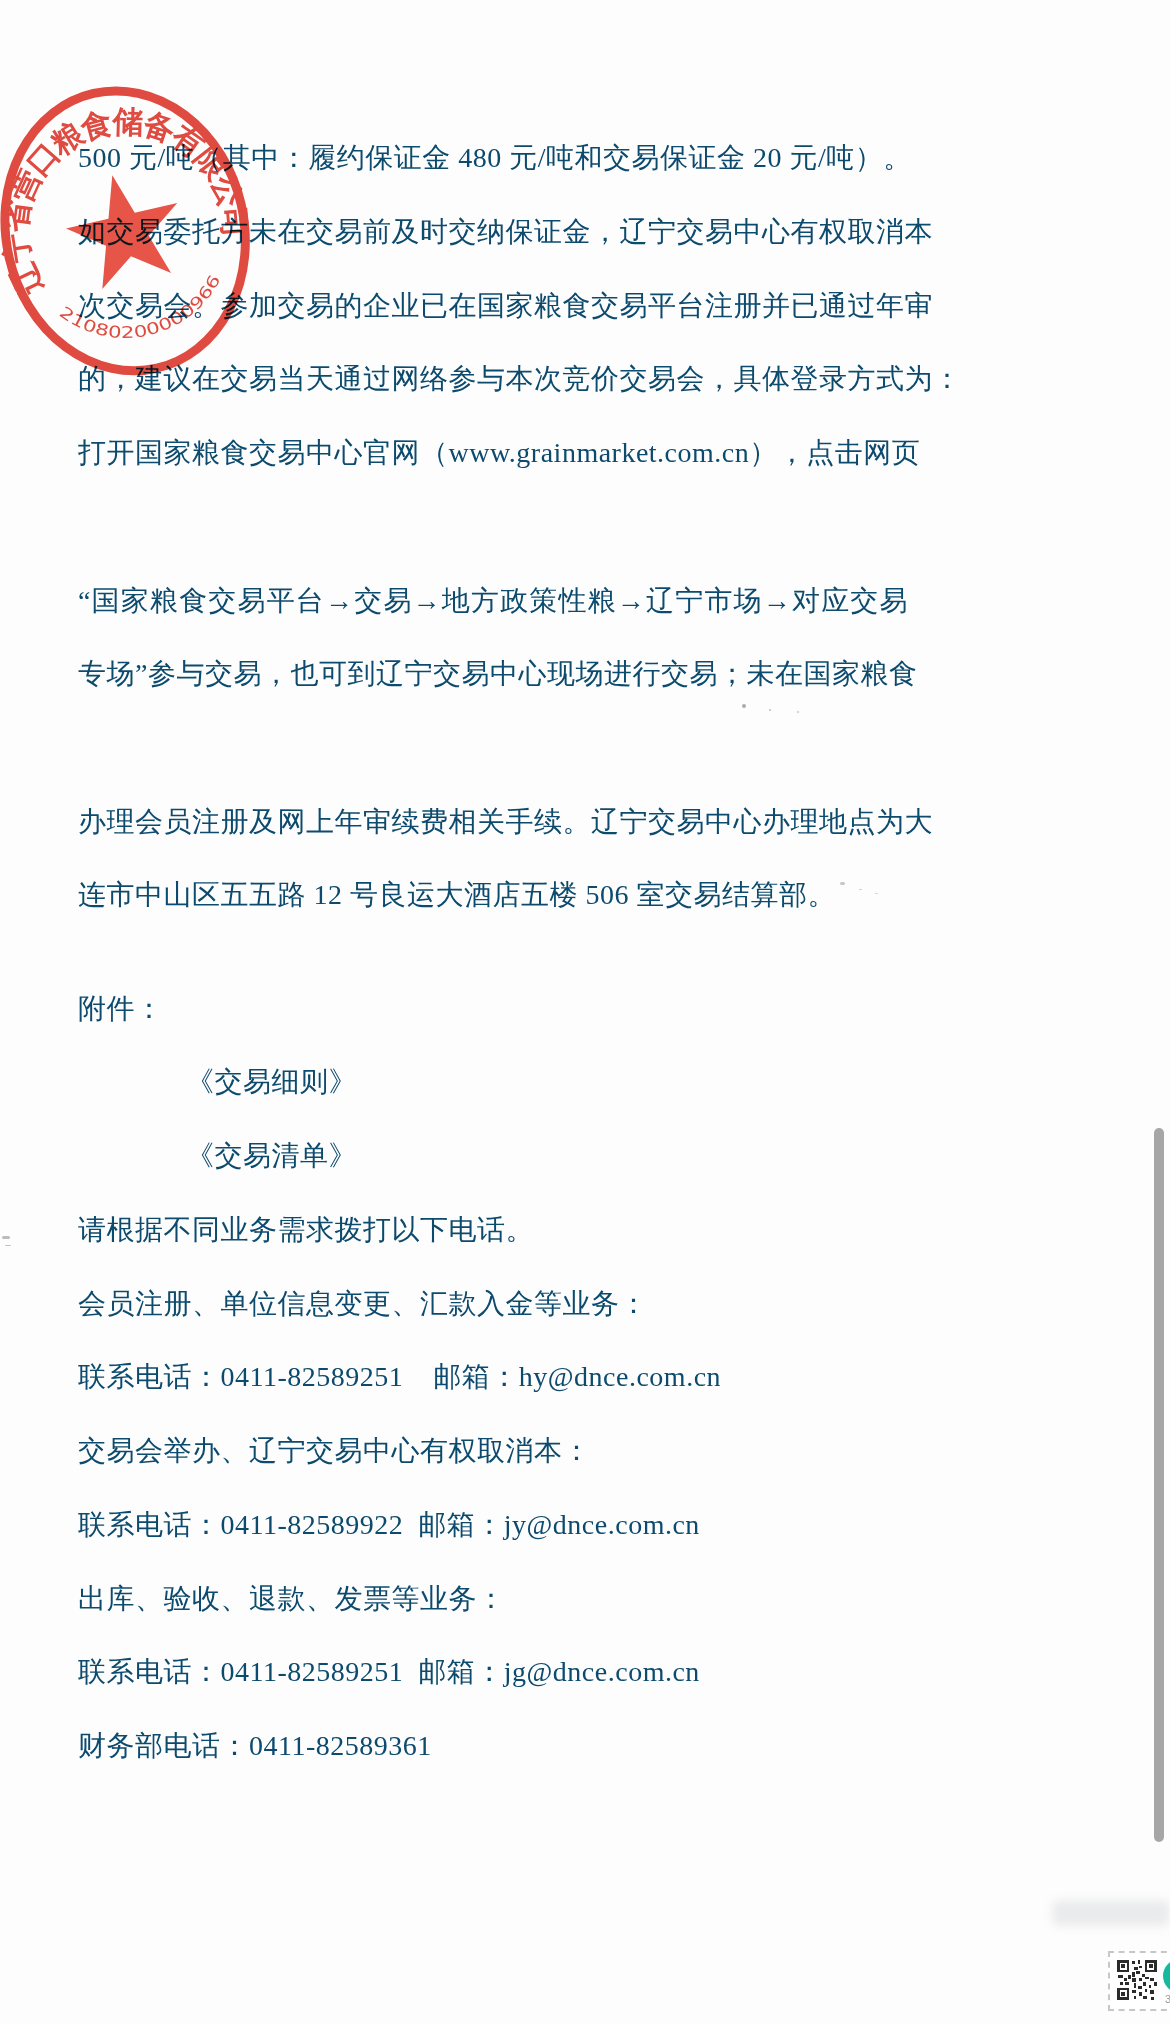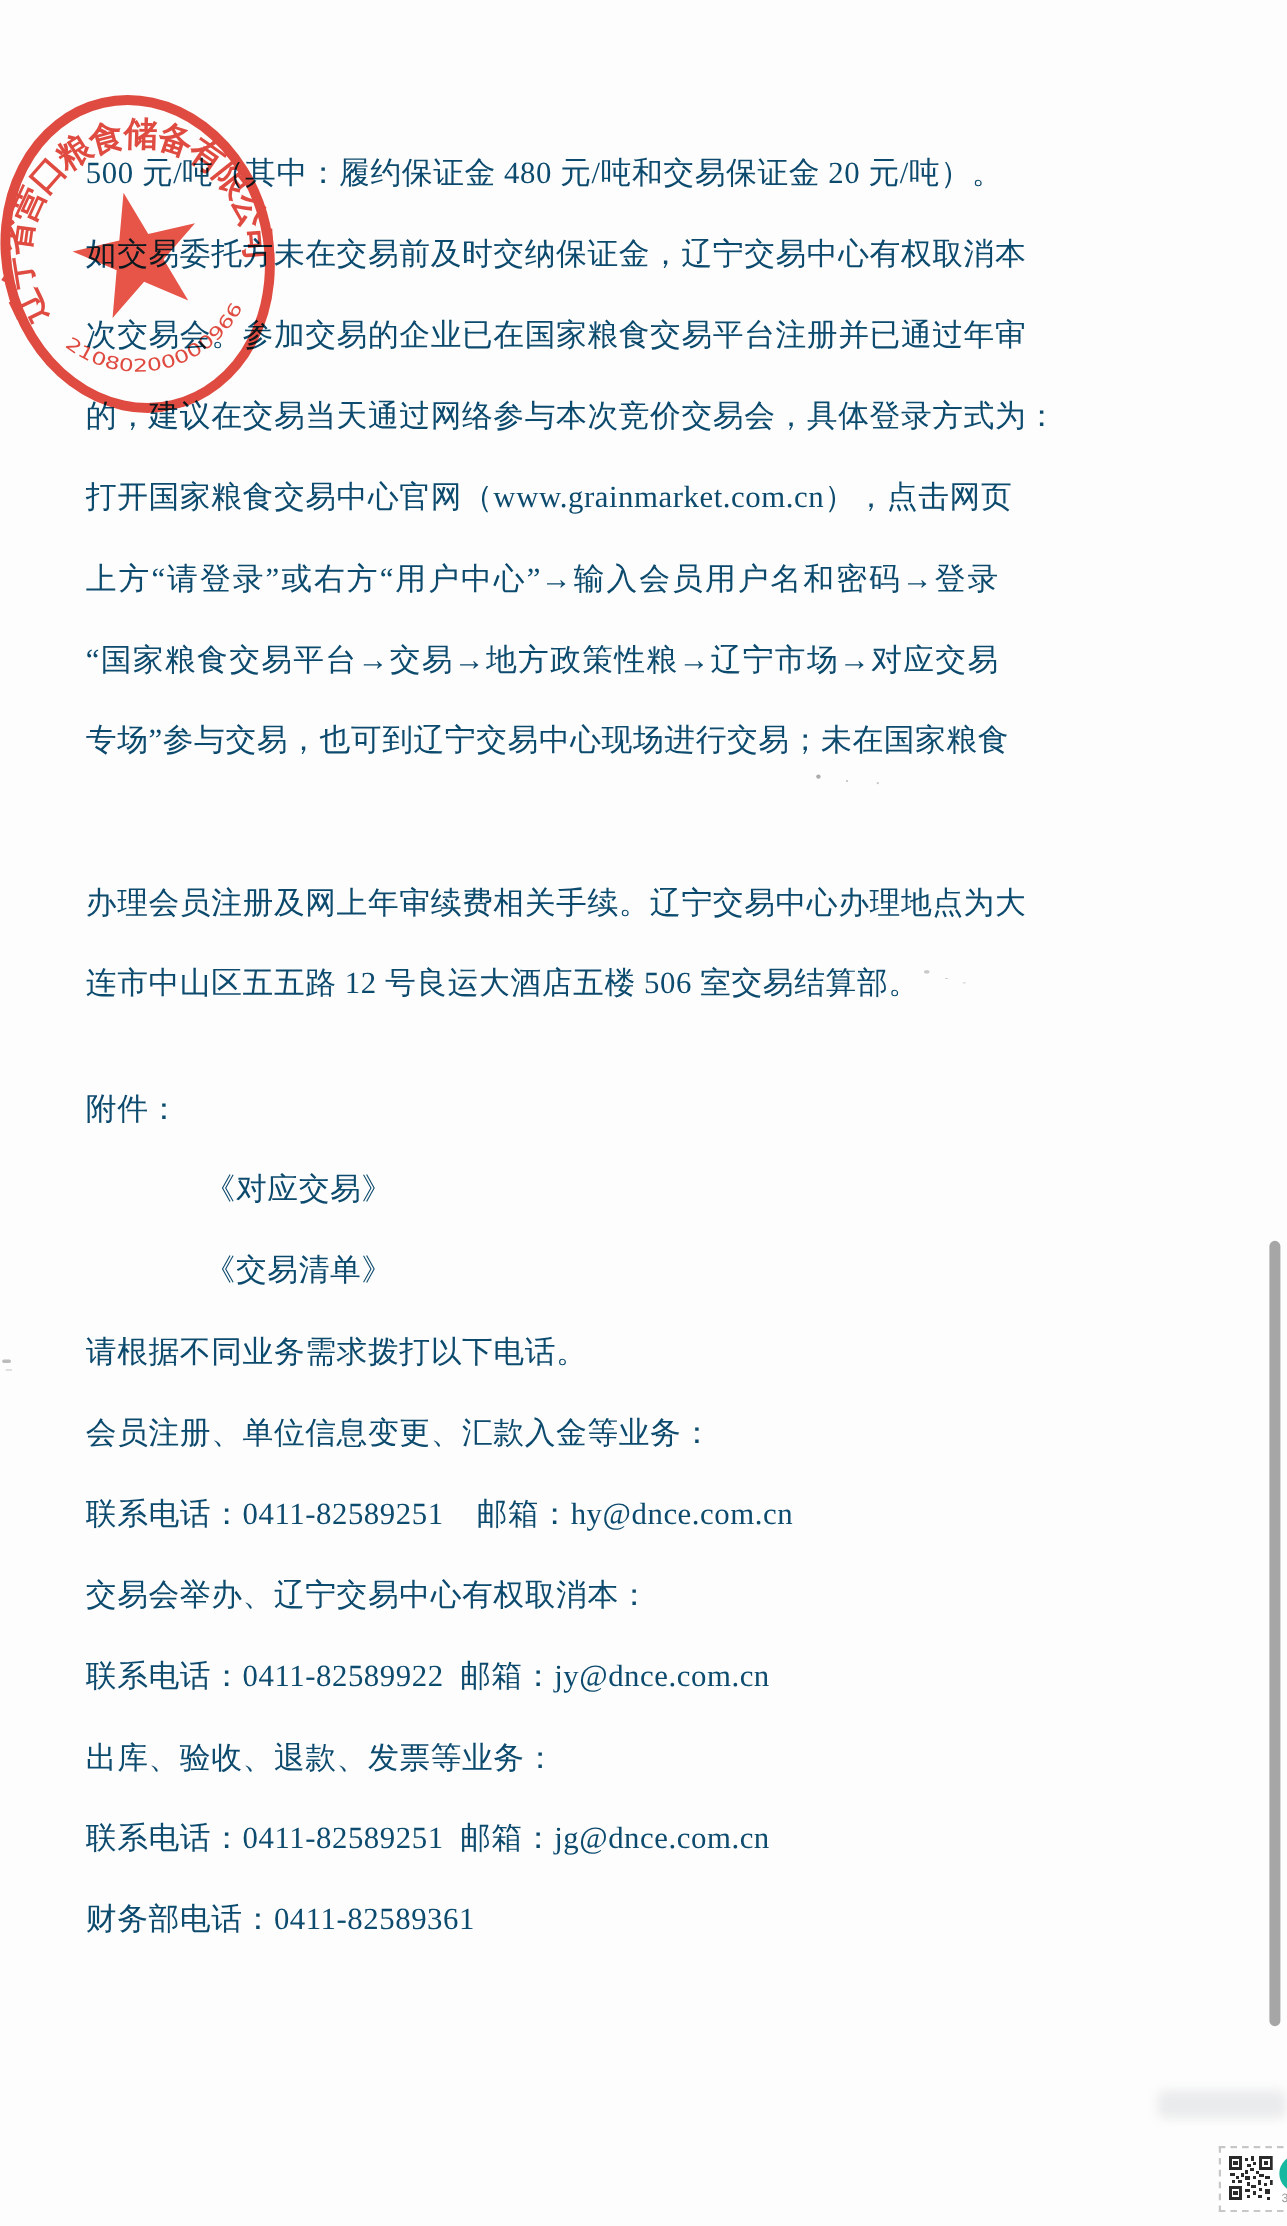--- a/index.html
+++ b/index.html
@@ -84,28 +84,27 @@
 </head>
 <body>
 
 <div class="page">
 
   <div class="tline" style="top:140px">500 元/吨（其中：履约保证金 480 元/吨和交易保证金 20 元/吨）。</div>
   <div class="tline" style="top:214px">如交易委托方未在交易前及时交纳保证金，辽宁交易中心有权取消本</div>
   <div class="tline" style="top:288px">次交易会。参加交易的企业已在国家粮食交易平台注册并已通过年审</div>
   <div class="tline" style="top:361px">的，建议在交易当天通过网络参与本次竞价交易会，具体登录方式为：</div>
   <div class="tline" style="top:435px">打开国家粮食交易中心官网（www.grainmarket.com.cn），点击网页</div>
-  <div class="tline" style="top:509px">上方“请登录”或右方“用户中心”→输入会员用户名和密码→登录</div>
   <div class="tline" style="top:583px">“国家粮食交易平台→交易→地方政策性粮→辽宁市场→对应交易</div>
   <div class="tline" style="top:656px">专场”参与交易，也可到辽宁交易中心现场进行交易；未在国家粮食</div>
   <div class="tline" style="top:804px">办理会员注册及网上年审续费相关手续。辽宁交易中心办理地点为大</div>
   <div class="tline nojust" style="top:877px">连市中山区五五路 12 号良运大酒店五楼 506 室交易结算部。</div>
 
   <div class="tline nojust" style="top:991px">附件：</div>
-  <div class="tline nojust indent1" style="top:1064px">《对应交易》</div>
+  <div class="tline nojust indent1" style="top:1064px">《交易细则》</div>
   <div class="tline nojust indent1" style="top:1138px">《交易清单》</div>
 
   <div class="tline nojust" style="top:1212px">请根据不同业务需求拨打以下电话。</div>
   <div class="tline nojust" style="top:1286px">会员注册、单位信息变更、汇款入金等业务：</div>
   <div class="tline nojust" style="top:1359px">联系电话：0411-82589251    邮箱：hy@dnce.com.cn</div>
   <div class="tline nojust" style="top:1433px">交易会举办、辽宁交易中心有权取消本：</div>
   <div class="tline nojust" style="top:1507px">联系电话：0411-82589922  邮箱：jy@dnce.com.cn</div>
   <div class="tline nojust" style="top:1581px">出库、验收、退款、发票等业务：</div>
   <div class="tline nojust" style="top:1654px">联系电话：0411-82589251  邮箱：jg@dnce.com.cn</div>
   <div class="tline nojust" style="top:1728px">财务部电话：0411-82589361</div>

